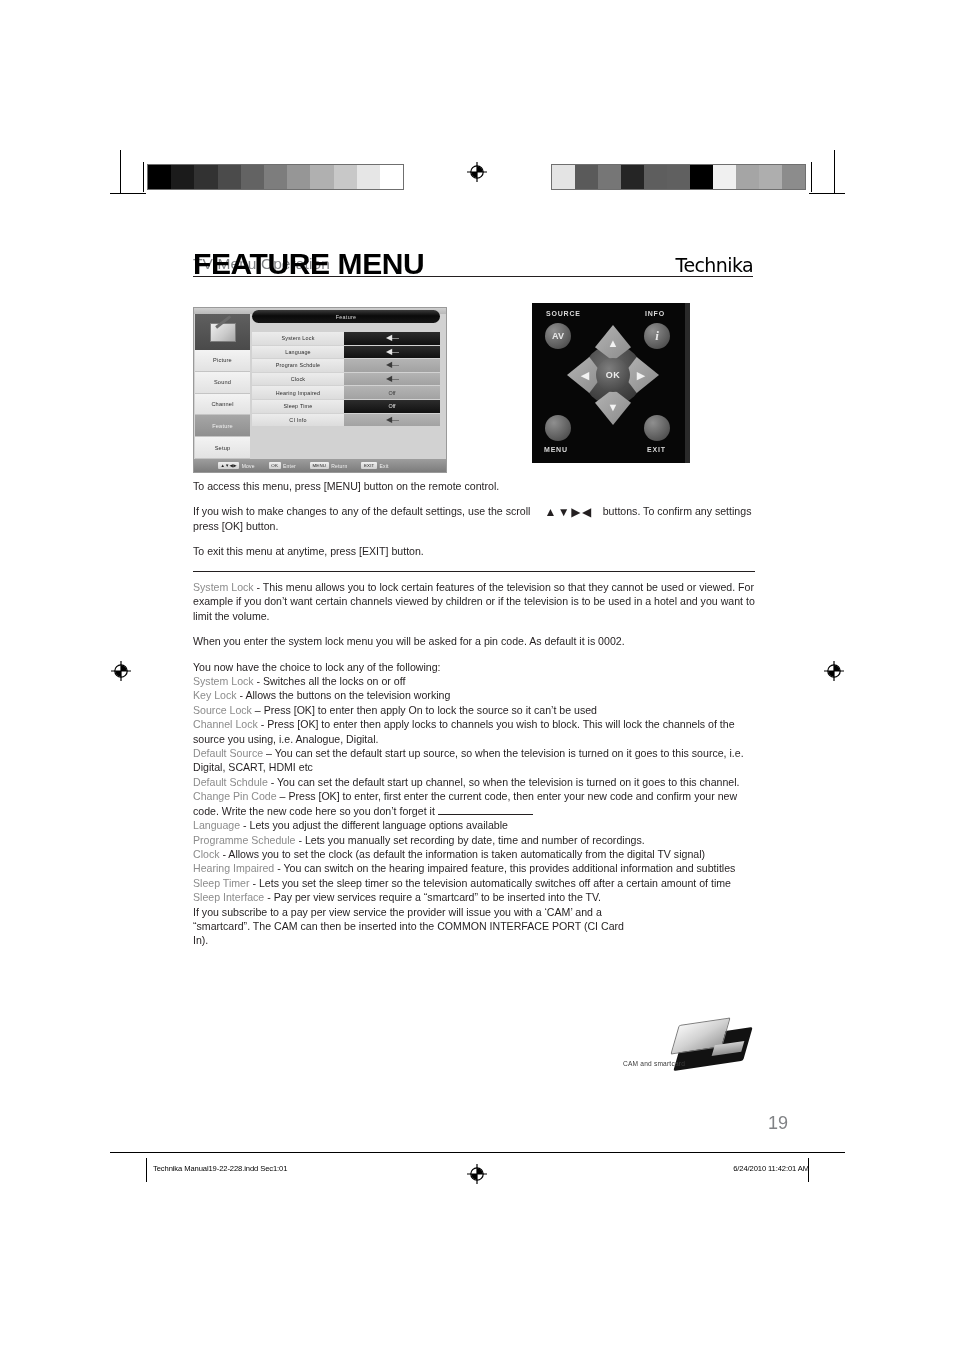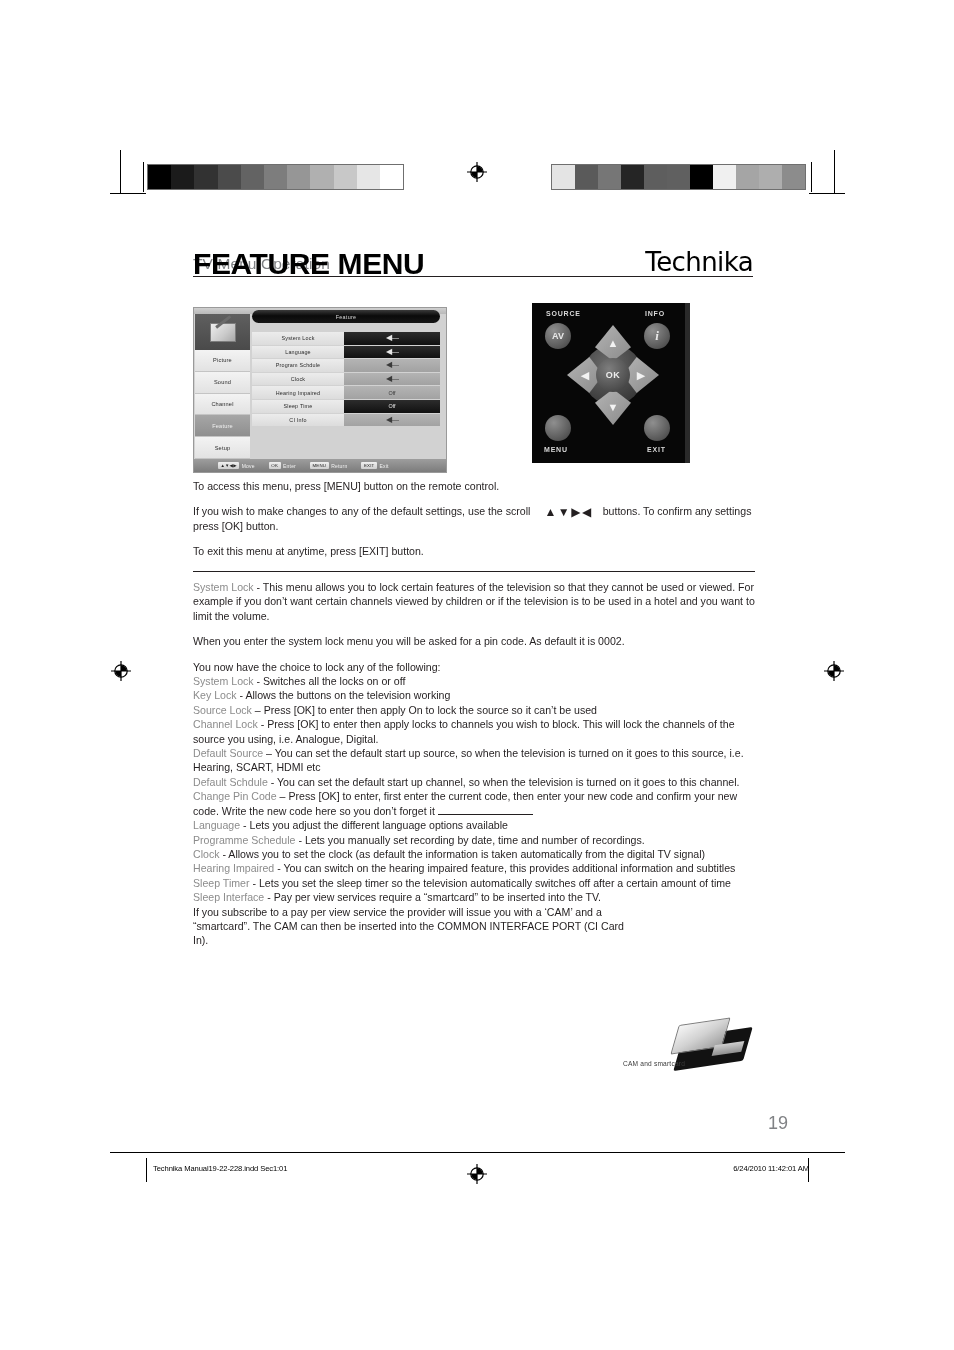--- a/index.html
+++ b/index.html
@@ -51,21 +51,21 @@
     border-bottom: 1.1px solid #231f20;
     padding-bottom: 3px;
   }
   .header-title {
     font-size: 15.5px;
     color: #808285;
     letter-spacing: 0.1px;
     margin-top: 48px;
   }
   .brand {
-    font-size: 26px;
+    font-size: 19px;
     letter-spacing: -0.6px;
     color: #000;
     font-family: "DejaVu Sans", sans-serif;
     font-weight: 400;
     line-height: 1;
     position: relative;
     top: 2px;
   }
 
   .page-heading {
@@ -602,21 +602,21 @@
   <p>
     <span class="term">System Lock</span><span> - This menu allows you to lock certain features of the television so that they cannot be used or viewed. For example if you don’t want certain channels viewed by children or if the television is to be used in a hotel and you want to limit the volume.</span>
   </p>
   <p>When you enter the system lock menu you will be asked for a pin code. As default it is 0002.</p>
   <p class="tight">You now have the choice to lock any of the following:</p>
   <div id="item-list-1">
       <p class="tight"><span class="term">System Lock</span><span> - Switches all the locks on or off</span></p>
       <p class="tight"><span class="term">Key Lock</span><span> - Allows the buttons on the television working</span></p>
       <p class="tight"><span class="term">Source Lock</span><span> – Press [OK] to enter then apply On to lock the source so it can’t be used</span></p>
       <p class="tight"><span class="term">Channel Lock</span><span> - Press [OK] to enter then apply locks to channels you wish to block. This will lock the channels of the source you using, i.e. Analogue, Digital.</span></p>
-      <p class="tight"><span class="term">Default Source</span><span> – You can set the default start up source, so when the television is turned on it goes to this source, i.e. Hearing, SCART, HDMI etc</span></p>
+      <p class="tight"><span class="term">Default Source</span><span> – You can set the default start up source, so when the television is turned on it goes to this source, i.e. Digital, SCART, HDMI etc</span></p>
       <p class="tight"><span class="term">Default Schdule</span><span> - You can set the default start up channel, so when the television is turned on it goes to this channel.</span></p>
     </div>
   <p class="tight">
     <span class="term">Change Pin Code</span><span> – Press [OK] to enter, first enter the current code, then enter your new code and confirm your new code. Write the new code here so you don’t forget it</span>
     <span class="blank-line"></span>
   </p>
   <div id="item-list-2">
       <p class="tight"><span class="term">Language</span><span> - Lets you adjust the different language options available</span></p>
       <p class="tight"><span class="term">Programme Schedule</span><span> - Lets you manually set recording by date, time and number of recordings.</span></p>
       <p class="tight"><span class="term">Clock</span><span> - Allows you to set the clock (as default the information is taken automatically from the digital TV signal)</span></p>

